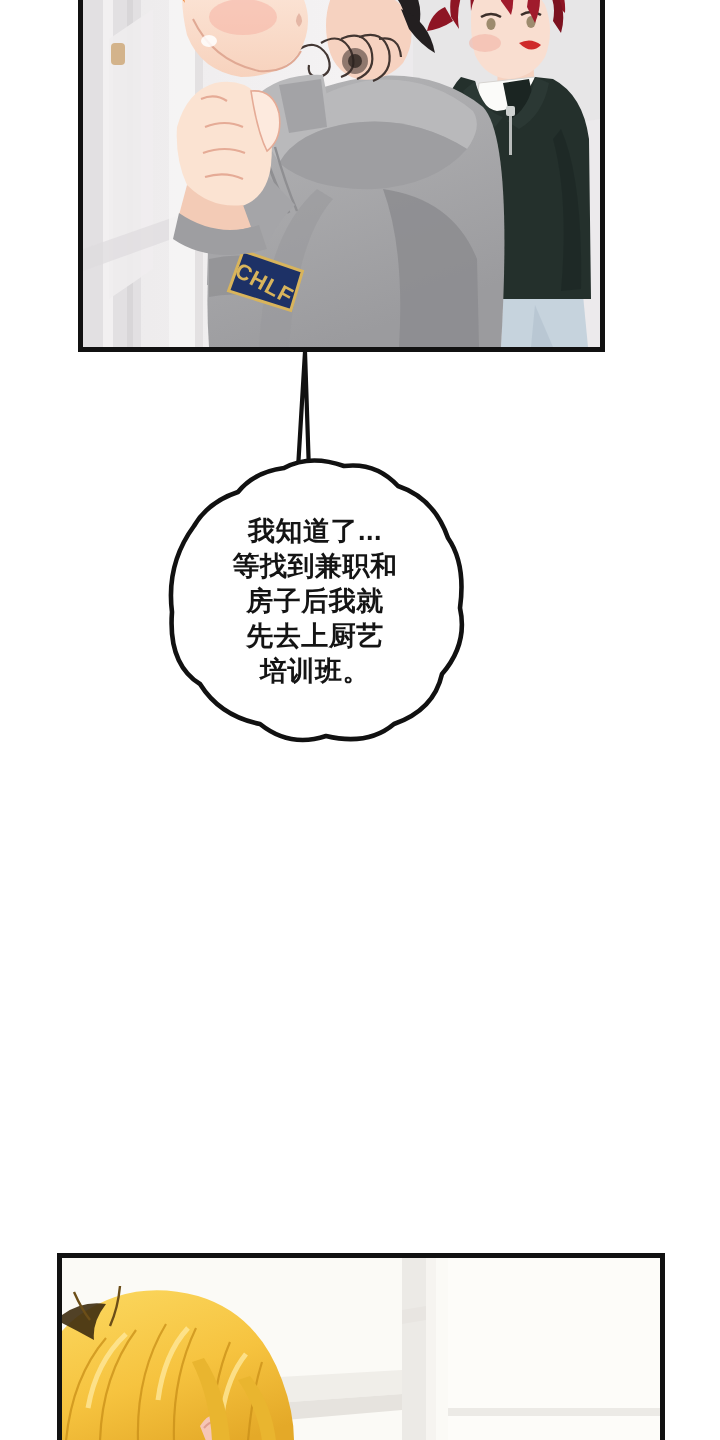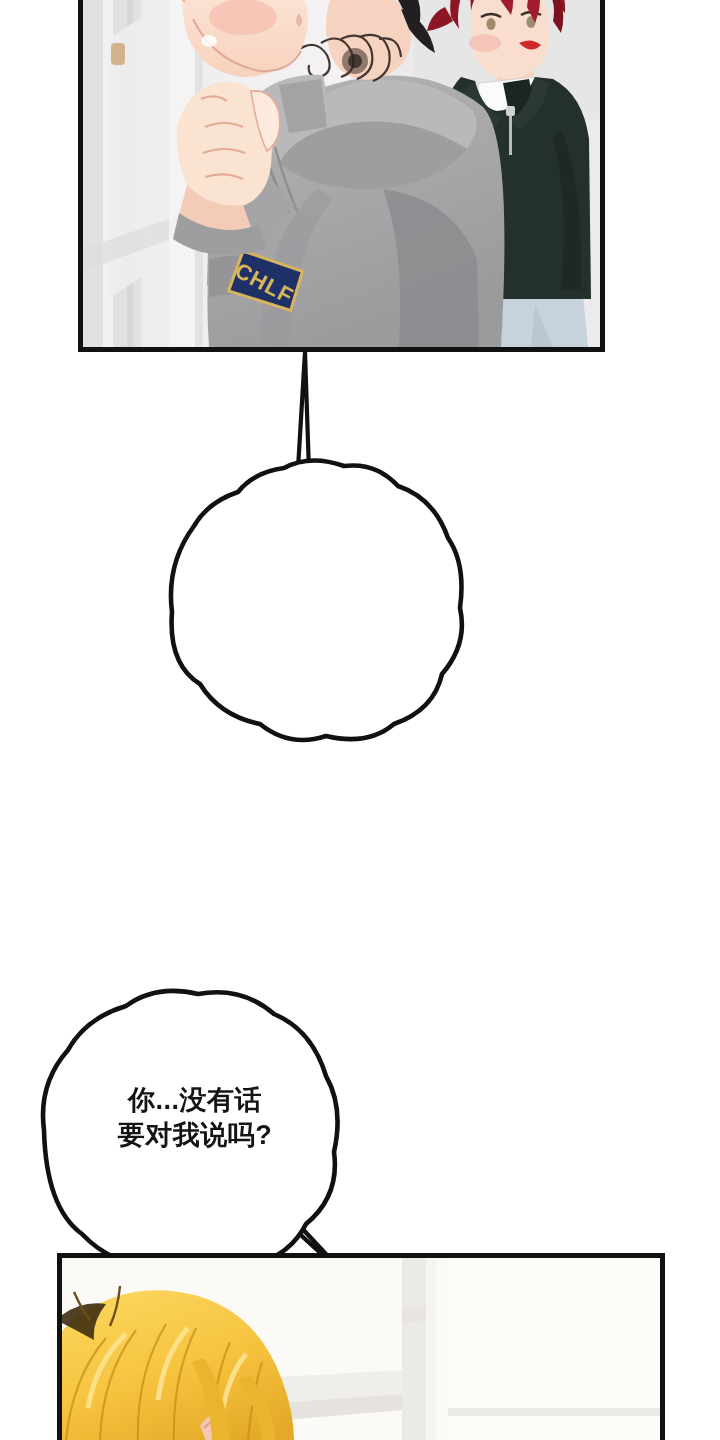--- a/index.html
+++ b/index.html
@@ -258,43 +258,28 @@
                Q226 110 248 134
                Q284 146 298 186
                Q316 212 310 256
                Q318 292 292 322
                Q284 358 244 372
                Q218 394 176 384
                Q140 396 110 372
                Q70 364 50 332
                Q18 312 22 260 Z" fill="#ffffff" stroke="#111111" stroke-width="4.6" stroke-linejoin="round"></path>
     </svg>
+    <div class="bubble-text">我知道了...
+等找到兼职和
+房子后我就
+先去上厨艺
+培训班。</div>
   </div>
 
 
-  <div class="bubble" id="bubble-3">
-    <svg viewBox="0 0 330 300" preserveAspectRatio="none">
-
-      <path d="M250 236 L320 300 L268 244 L258 222 Z" fill="#ffffff" stroke="#111111" stroke-width="4.4" stroke-linejoin="round"></path>
-      <path d="M14 150
-               Q8 104 38 70
-               Q56 38 96 26
-               Q126 4 168 14
-               Q212 6 244 34
-               Q282 50 296 96
-               Q314 128 304 172
-               Q310 216 276 244
-               Q258 280 210 288
-               Q168 300 128 286
-               Q82 286 52 254
-               Q16 228 14 150 Z" fill="#ffffff" stroke="#111111" stroke-width="4.6" stroke-linejoin="round"></path>
-    </svg>
-    <div class="bubble-text">你...没有话
-要对我说吗?</div>
-  </div>
 
   <div class="panel" id="panel-bottom">
     <div class="panel-art">
       <svg viewBox="0 0 598 183" preserveAspectRatio="none" width="100%" height="100%">
         <defs>
           <linearGradient id="blondg" x1="0.2" y1="0" x2="0.8" y2="1">
             <stop offset="0" stop-color="#fbd75e"></stop>
             <stop offset="0.55" stop-color="#f6c33f"></stop>
             <stop offset="1" stop-color="#e4a928"></stop>
           </linearGradient>

